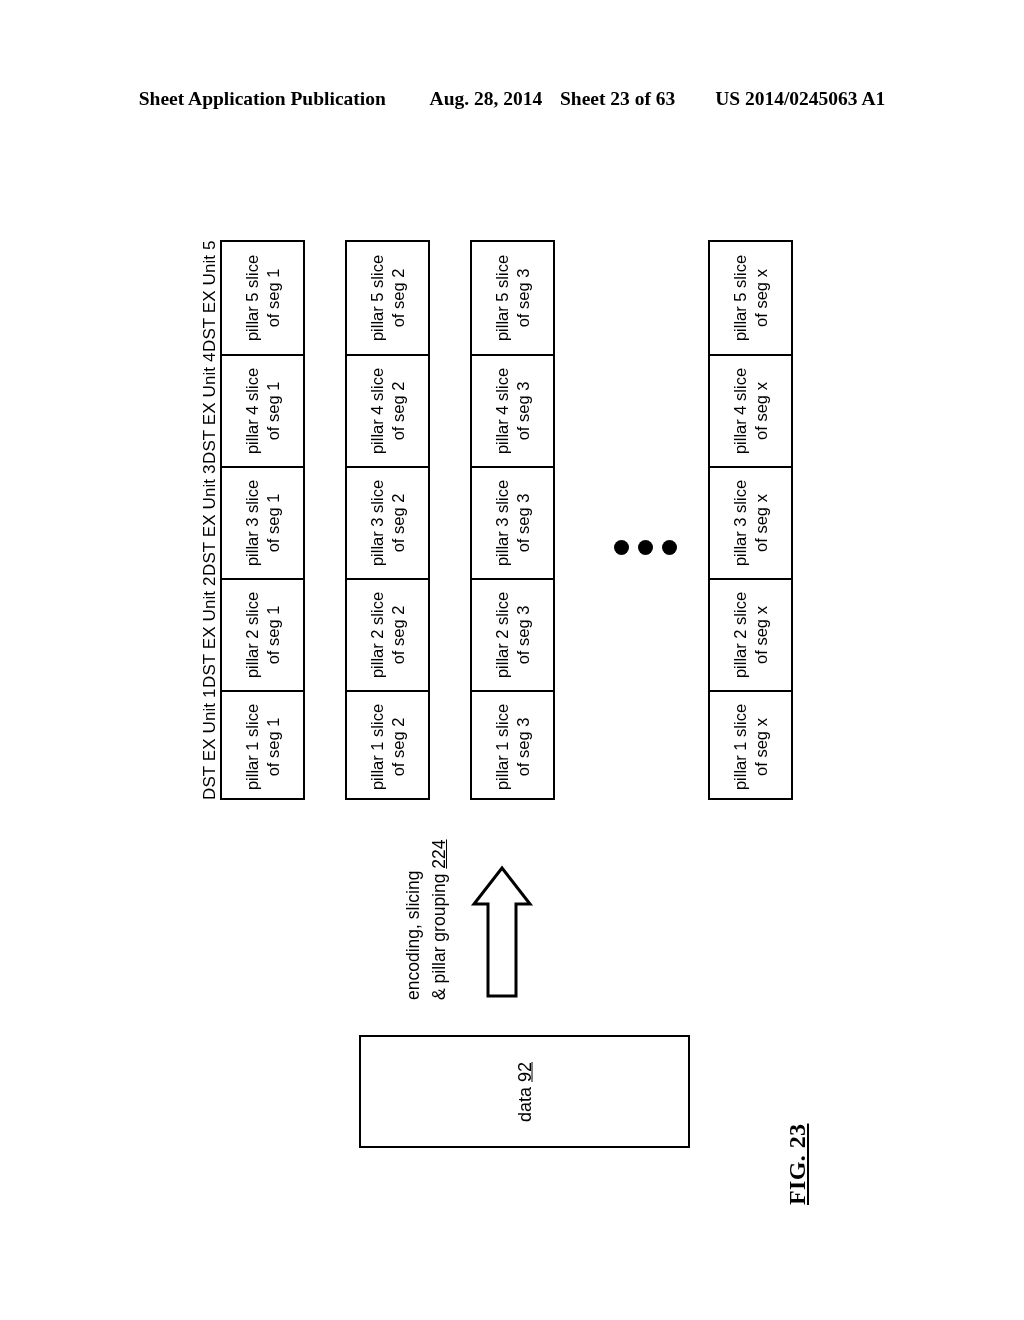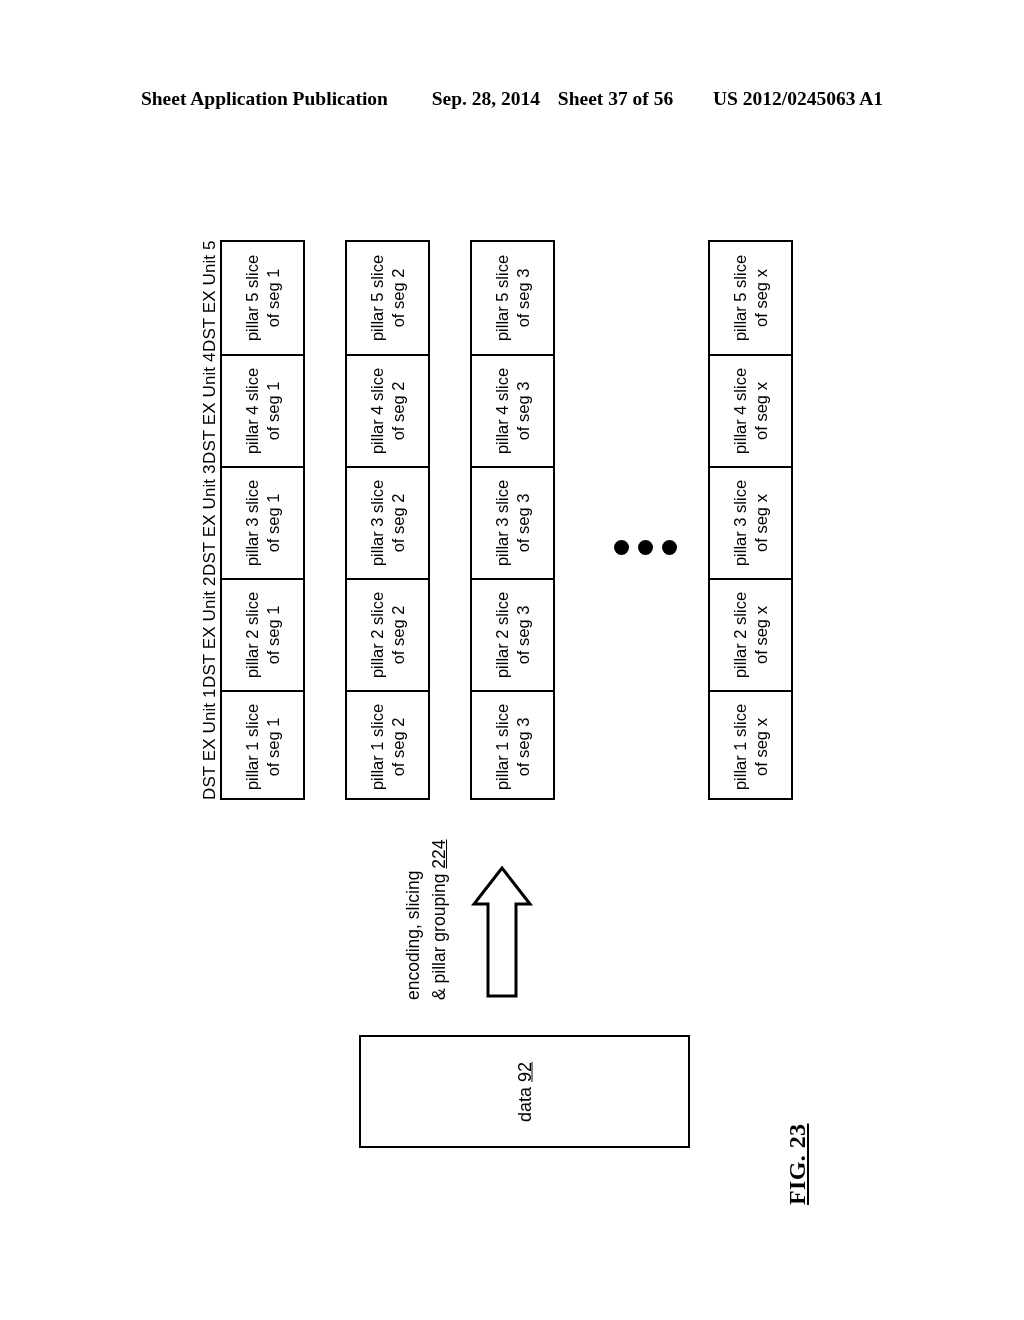--- a/index.html
+++ b/index.html
@@ -143,25 +143,25 @@
     text-decoration: underline;
     letter-spacing: 0.4px;
   }
 </style>
 </head>
 <body>
 
 <div id="patent-header">
   <span class="hdr-seg">Sheet Application Publication</span>
   <span class="gap-lg"></span>
-  <span class="hdr-seg">Sep. 28, 2014</span>
+  <span class="hdr-seg">Aug. 28, 2014</span>
   <span class="gap-sm"></span>
-  <span class="hdr-seg">Sheet 37 of 56</span>
+  <span class="hdr-seg">Sheet 23 of 63</span>
   <span class="gap-md"></span>
-  <span class="hdr-seg">US 2012/0245063 A1</span>
+  <span class="hdr-seg">US 2014/0245063 A1</span>
 </div>
 
 <div id="figure-stage">
 
   <div class="unit-label" style="left:200px; top:800px;">DST EX Unit 1</div>
   <div class="unit-label" style="left:200px; top:688px;">DST EX Unit 2</div>
   <div class="unit-label" style="left:200px; top:576px;">DST EX Unit 3</div>
   <div class="unit-label" style="left:200px; top:464px;">DST EX Unit 4</div>
   <div class="unit-label" style="left:200px; top:352px;">DST EX Unit 5</div>
 

